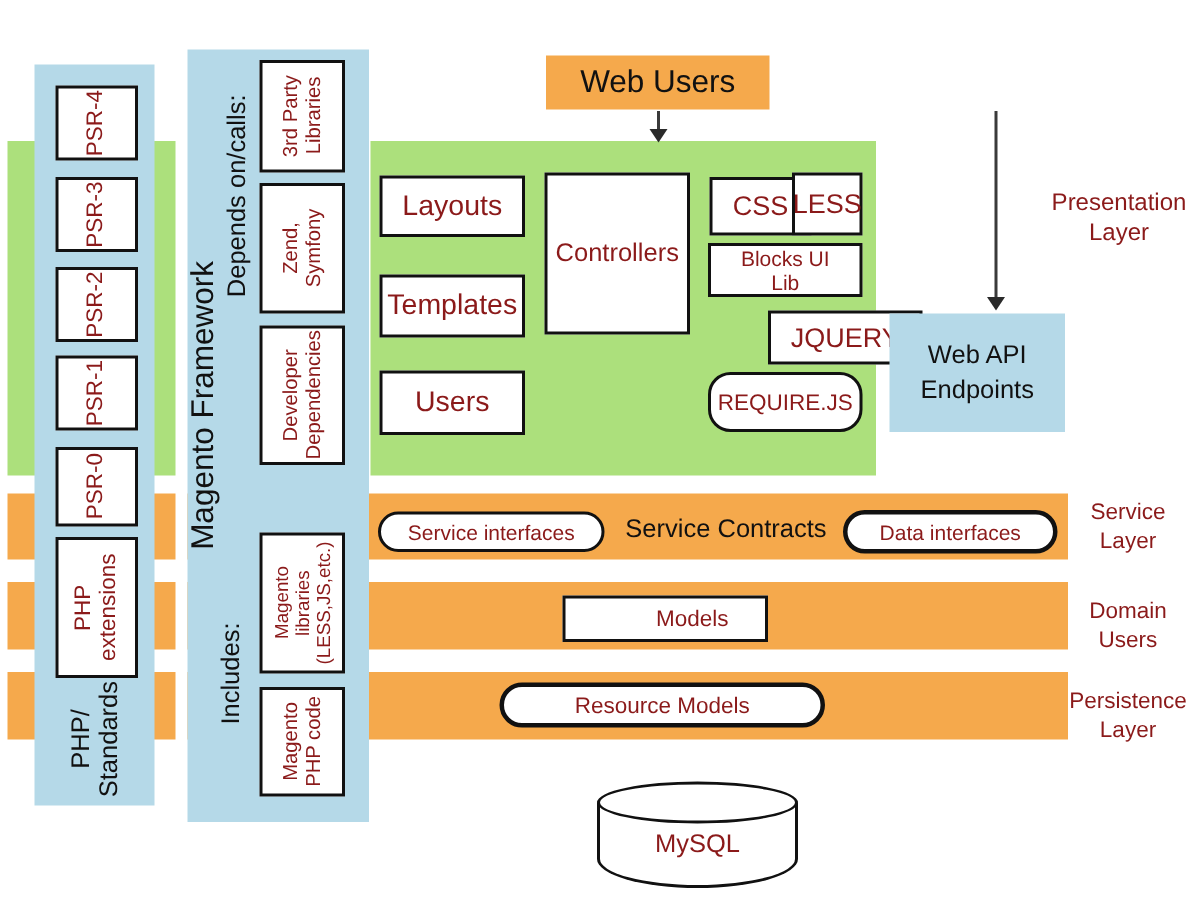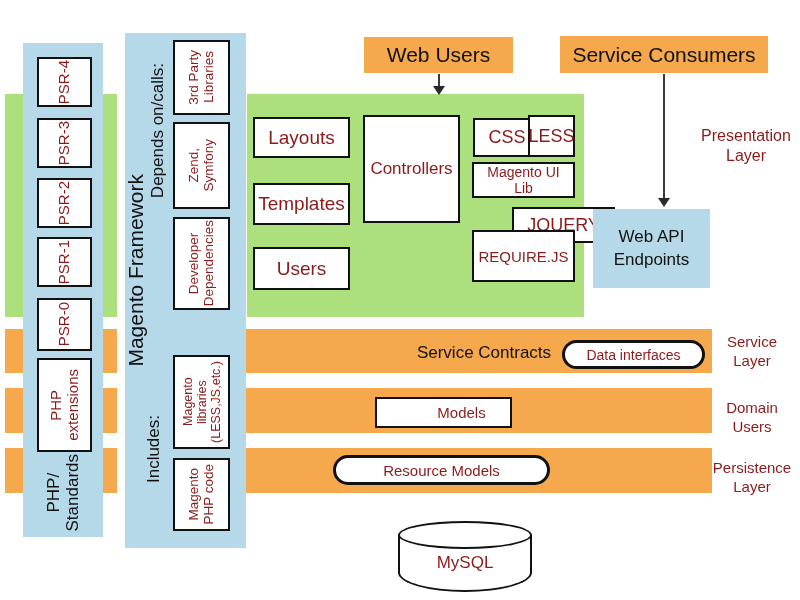--- a/index.html
+++ b/index.html
@@ -47,23 +47,20 @@
   <div class="abs fill-orange" style="left:5px;top:388px;width:112px;height:45px;"></div>
   <div class="abs fill-orange" style="left:125px;top:388px;width:587px;height:45px;"></div>
   <div class="abs fill-orange" style="left:5px;top:448px;width:112px;height:45px;"></div>
   <div class="abs fill-orange" style="left:125px;top:448px;width:587px;height:45px;"></div>
 
   <div class="abs fill-blue" style="left:23px;top:43px;width:80px;height:494px;"></div>
   <div class="abs fill-blue" style="left:125px;top:33px;width:121px;height:515px;"></div>
 
   <div class="actor" style="left:364px;top:37px;width:149px;height:36px;">
     <span>Web Users</span>
-  </div>
-  <div class="actor" style="left:560px;top:36px;width:208px;height:37px;">
-    <span>Service Consumers</span>
   </div>
 
   <div class="arrow-line" style="left:438px;top:74px;height:13px;"></div>
   <div class="arrow-head" style="left:433px;top:86px;"></div>
   <div class="arrow-line" style="left:663px;top:74px;height:125px;"></div>
   <div class="arrow-head" style="left:658px;top:198px;"></div>
 
   <div class="box" style="left:37px;top:57px;width:55px;height:50px;border-width:2.5px;">
     <span class="vtext red" style="font-size:15px;">PSR-4</span>
   </div>
@@ -132,37 +129,40 @@
   <div class="box" style="left:363px;top:115px;width:97px;height:108px;">
     <span class="red" style="font-size:17px;">Controllers</span>
   </div>
   <div class="box" style="left:473px;top:118px;width:68px;height:39px;border-width:2.5px;">
     <span class="red" style="font-size:18px;">CSS</span>
   </div>
   <div class="box" style="left:528px;top:115px;width:47px;height:42px;border-width:2.5px;">
     <span class="red" style="font-size:18px;">LESS</span>
   </div>
   <div class="box" style="left:472px;top:162px;width:103px;height:36px;">
-    <span class="red pre" style="font-size:14px;line-height:1.15;">Magento UI
+    <span class="red pre" style="font-size:14px;line-height:1.15;">Blocks UI
 Lib</span>
   </div>
   <div class="box" style="left:472px;top:207px;width:103px;height:36px;margin-left:40px;">
     <span class="red" style="font-size:18px;">JQUERY</span>
   </div>
-  <div class="box" style="left:472px;top:230px;width:103px;height:52px;">
+  <div class="box" style="left:472px;top:248px;width:103px;height:40px;border-radius:15px;">
     <span class="red" style="font-size:15px;">REQUIRE.JS</span>
   </div>
 
   <div class="abs pre red" style="left:686px;top:126px;width:120px;font-size:16px;line-height:1.25;">Presentation
 Layer</div>
   <div class="abs fill-blue" style="left:593px;top:209px;width:117px;height:79px;display:flex;align-items:center;justify-content:center;">
     <span class="black pre" style="font-size:17px;line-height:1.3;">Web API
 Endpoints</span>
   </div>
 
+  <div class="box pill" style="left:252px;top:341px;width:151px;height:27px;border-width:2.5px;border-radius:14px;">
+    <span class="red" style="font-size:14px;">Service interfaces</span>
+  </div>
   <div class="abs black" style="left:408px;top:343px;width:152px;text-align:center;font-size:17px;">Service Contracts</div>
   <div class="box pill" style="left:562px;top:340px;width:143px;height:29px;">
     <span class="red" style="font-size:14px;">Data interfaces</span>
   </div>
 
   <div class="box" style="left:375px;top:397px;width:137px;height:31px;border-width:2.5px;padding-left:36px;">
     <span class="red" style="font-size:15px;">Models</span>
   </div>
 
   <div class="box pill" style="left:333px;top:455px;width:217px;height:30px;border-radius:16px;">

